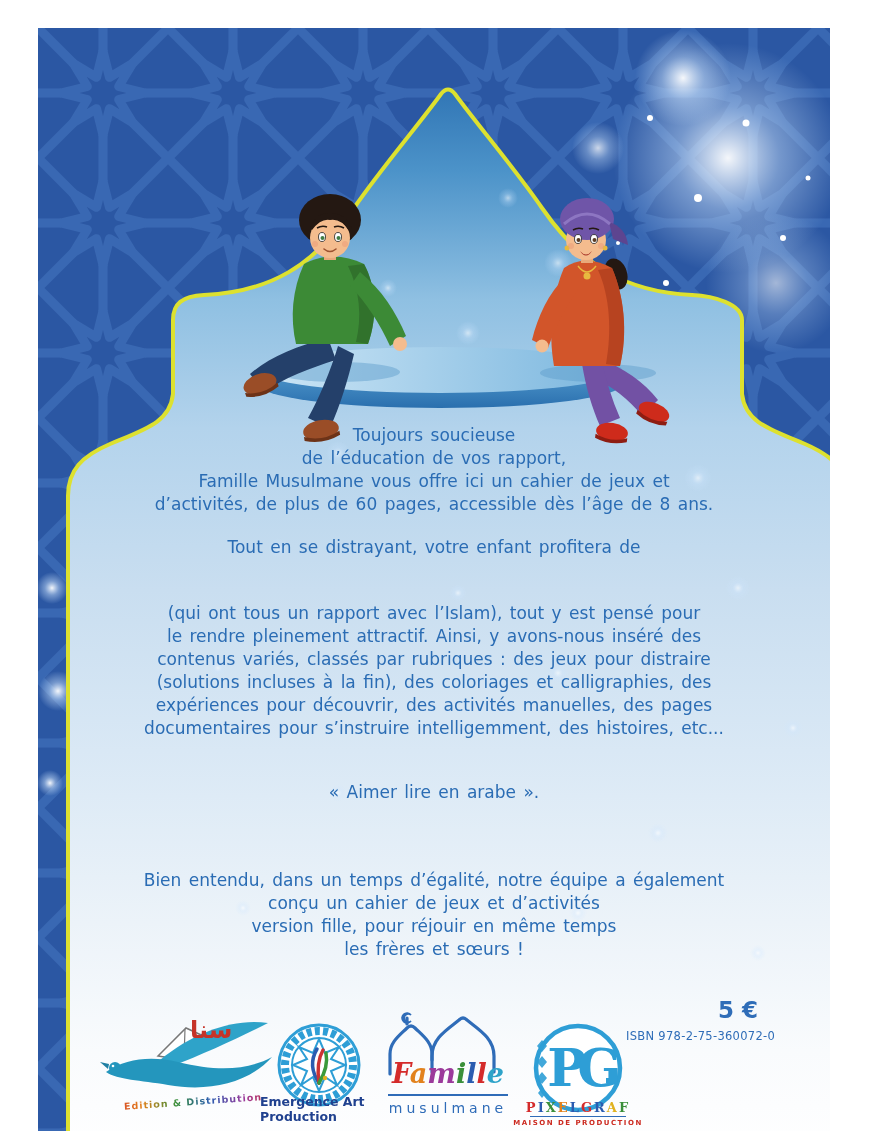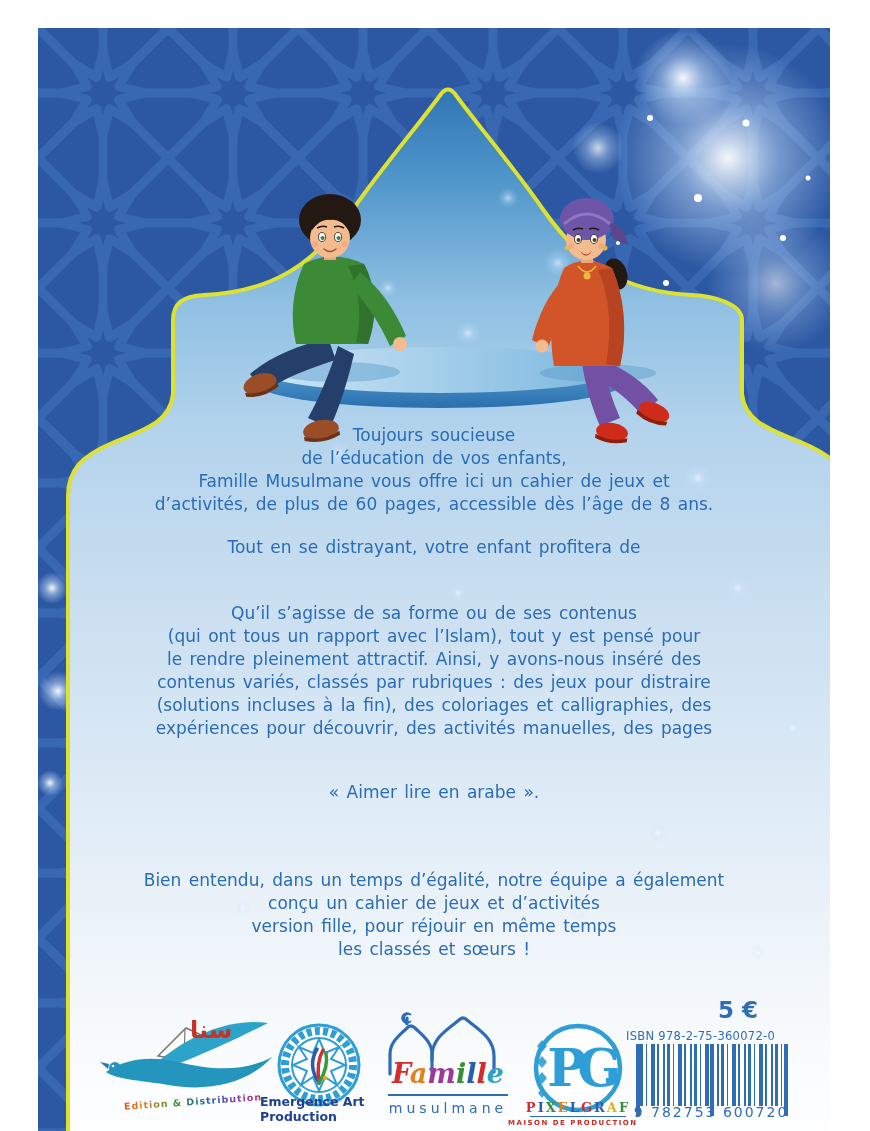--- a/index.html
+++ b/index.html
@@ -62,21 +62,21 @@
   .pg-word span:nth-child(1){color:#d42b2b;}
   .pg-word span:nth-child(2){color:#2a5cb0;}
   .pg-word span:nth-child(3){color:#3a8f3a;}
   .pg-word span:nth-child(4){color:#e2821d;}
   .pg-word span:nth-child(5){color:#2a5cb0;}
   .pg-word span:nth-child(6){color:#d42b2b;}
   .pg-word span:nth-child(7){color:#2a5cb0;}
   .pg-word span:nth-child(8){color:#e0b21f;}
   .pg-word span:nth-child(9){color:#3a8f3a;}
   .pg-rule{position:absolute;left:22px;right:22px;top:108px;height:1px;background:#2f6cb8;}
-  .pg-tagline{position:absolute;left:0;right:0;top:111px;text-align:left;color:#cc2a20;
+  .pg-tagline{position:absolute;left:0;right:0;top:111px;text-align:center;color:#cc2a20;
               font-size:7px;letter-spacing:1.5px;font-weight:bold;}
 
   
   .price{position:absolute;left:640px;top:969px;width:120px;text-align:center;
          color:#2f6db8;font-weight:bold;font-size:23px;}
   .isbn{position:absolute;left:588px;top:1001px;color:#2f6db8;font-size:11.5px;letter-spacing:.3px;}
   .barcode{position:absolute;left:588px;top:1016px;width:170px;height:86px;}
   .bars{position:absolute;left:10px;top:0;width:152px;height:62px;
         background:repeating-linear-gradient(90deg,
           #2f6db5 0 2px, #fff 2px 4px, #2f6db5 4px 7px, #fff 7px 10px,
@@ -262,43 +262,43 @@
         <circle cx="529" cy="220" r="2.5" fill="#e8b93f"></circle>
         <circle cx="567" cy="220" r="2.5" fill="#e8b93f"></circle>
         <circle cx="533" cy="218" r="3" fill="#eda079" opacity="0.6"></circle>
         <circle cx="563" cy="218" r="3" fill="#eda079" opacity="0.6"></circle>
       </g>
     </svg>
 
     <div class="text-layer">
       <div class="para p1">
         <div>Toujours soucieuse</div>
-        <div>de l’éducation de vos enfants,</div>
+        <div>de l’éducation de vos rapport,</div>
         <div>Famille Musulmane vous offre ici un cahier de jeux et</div>
         <div>d’activités, de plus de 60 pages, accessible dès l’âge de 8 ans.</div>
       </div>
       <div class="para p2">
         <div>Tout en se distrayant, votre enfant profitera de</div>
       </div>
       <div class="para p3">
-        <div>Qu’il s’agisse de sa forme ou de ses contenus</div>
         <div>(qui ont tous un rapport avec l’Islam), tout y est pensé pour</div>
         <div>le rendre pleinement attractif. Ainsi, y avons-nous inséré des</div>
         <div>contenus variés, classés par rubriques : des jeux pour distraire</div>
         <div>(solutions incluses à la fin), des coloriages et calligraphies, des</div>
         <div>expériences pour découvrir, des activités manuelles, des pages</div>
+        <div>documentaires pour s’instruire intelligemment, des histoires, etc...</div>
       </div>
       <div class="para p4">
         <div>« Aimer lire en arabe ».</div>
       </div>
       <div class="para p5">
         <div>Bien entendu, dans un temps d’égalité, notre équipe a également</div>
         <div>conçu un cahier de jeux et d’activités</div>
         <div>version fille, pour réjouir en même temps</div>
-        <div>les classés et sœurs !</div>
+        <div>les frères et sœurs !</div>
       </div>
     </div>
 
     <div class="logo sana">
       <svg width="180" height="118" viewBox="0 0 180 118">
         <path d="M60 46 L88 18 L114 30 L86 50 Z" fill="#ffffff" stroke="#777" stroke-width="1.5"></path>
         <path d="M87 19 L86 49" stroke="#777" stroke-width="1.2"></path>
         <path d="M62 50 C96 22 136 8 170 13 C142 27 106 44 74 56 Z" fill="#2ea3c9"></path>
         <path d="M8 62 C28 48 54 46 80 52 C120 62 150 60 174 47 C150 74 110 82 70 75 C42 70 20 70 8 62 Z" fill="#2496bd"></path>
         <circle cx="17" cy="58" r="6" fill="#2496bd"></circle>
@@ -355,22 +355,15 @@
       </svg>
       <div class="pg-word">
         <span>P</span><span>I</span><span>X</span><span>E</span><span>L</span><span>G</span><span>R</span><span>A</span><span>F</span>
       </div>
       <div class="pg-rule"></div>
       <div class="pg-tagline">MAISON DE PRODUCTION</div>
     </div>
 
     <div class="price">5 €</div>
     <div class="isbn">ISBN 978-2-75-360072-0</div>
-    <div class="barcode">
-      <div class="bars"></div>
-      <div class="guard-l"></div>
-      <div class="guard-m"></div>
-      <div class="guard-r"></div>
-      <div class="barcode-digits">9 782753 600720</div>
-    </div>
 
   </div>
 </div>
 
 </body></html>

